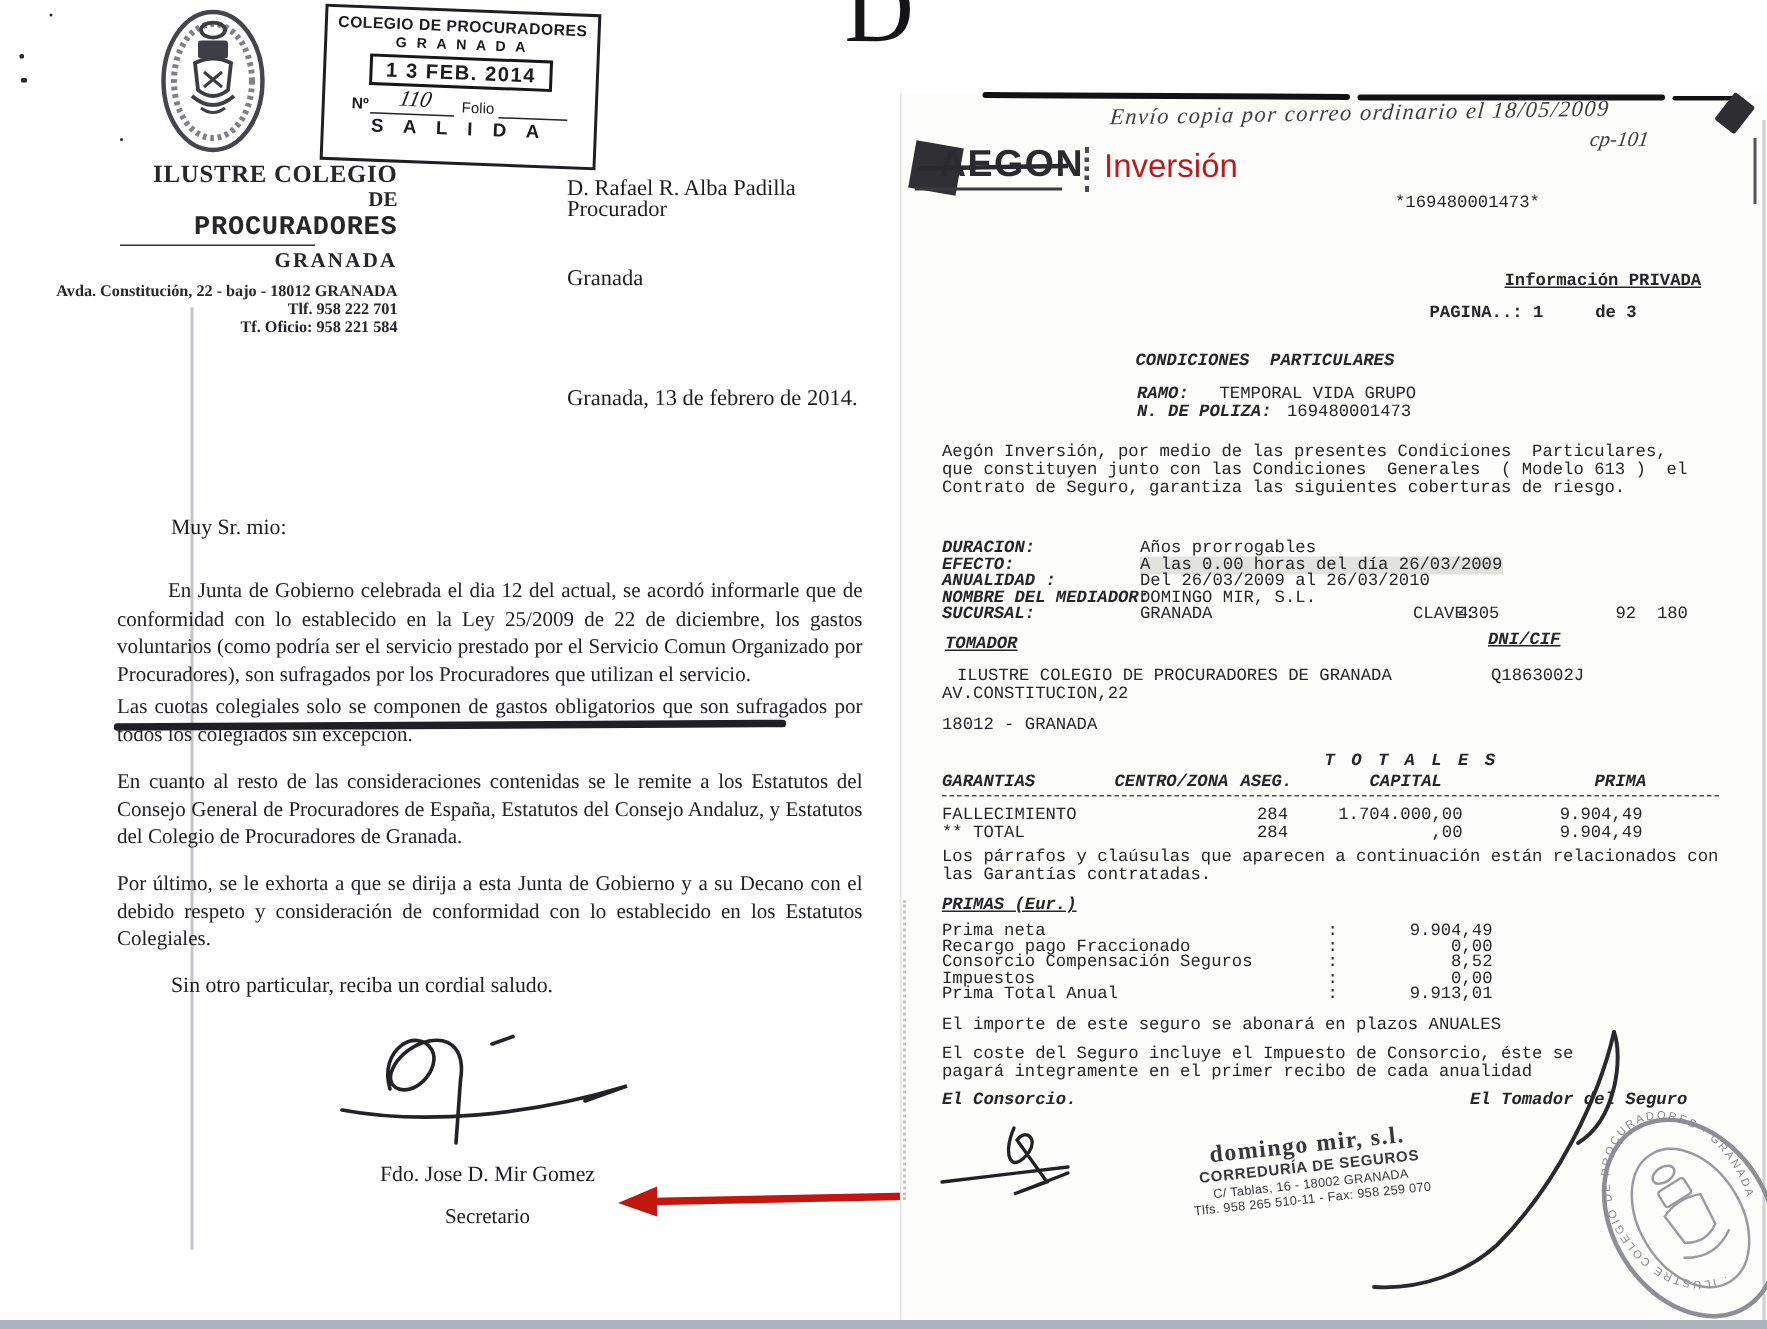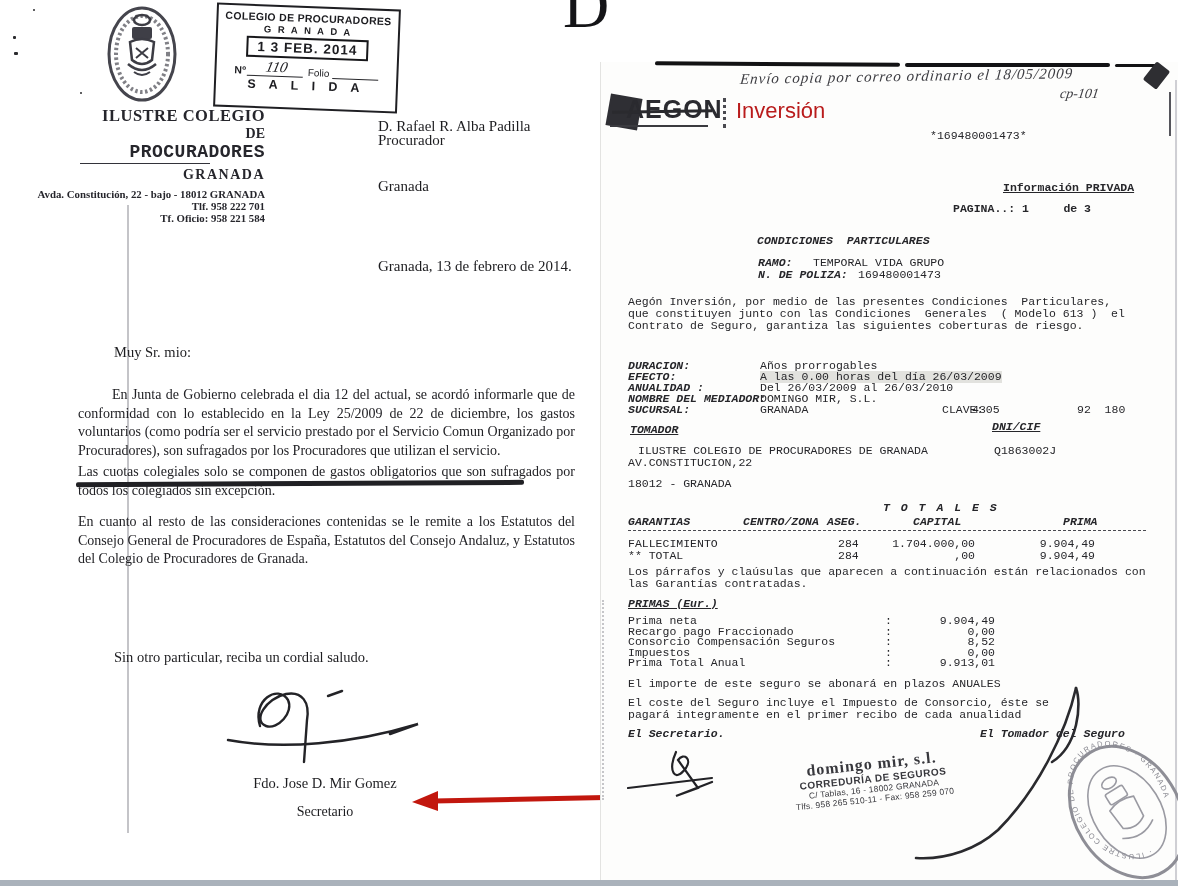--- a/index.html
+++ b/index.html
@@ -89,20 +89,21 @@
   <div class="s" style="left:378px;top:132px;font-size:15px;">Procurador</div>
   <div class="s" style="left:378px;top:178px;font-size:15px;">Granada</div>
 
   <div class="s" style="left:378px;top:258px;font-size:15px;">Granada, 13 de febrero de 2014.</div>
 
   <div class="s" style="left:114px;top:344px;font-size:14.5px;">Muy Sr. mio:</div>
   <div class="s body-par indent" style="top:386px;">En Junta de Gobierno celebrada el dia 12 del actual, se acordó informarle que de conformidad con lo establecido en la Ley 25/2009 de 22 de diciembre, los gastos voluntarios (como podría ser el servicio prestado por el Servicio Comun Organizado por Procuradores), son sufragados por los Procuradores que utilizan el servicio.</div>
   <div class="s body-par" style="top:463px;">Las cuotas colegiales solo se componen de gastos obligatorios que son sufragados por todos los colegiados sin excepción.</div>
   <div class="abs" style="left:76px;top:481px;width:448px;height:4.5px;background:#202024;transform:rotate(-0.3deg);border-radius:2px;"></div>
   <div class="s body-par" style="top:513px;">En cuanto al resto de las consideraciones contenidas se le remite a los Estatutos del Consejo General de Procuradores de España, Estatutos del Consejo Andaluz, y Estatutos del Colegio de Procuradores de Granada.</div>
+  <div class="s body-par" style="top:581px;">Por último, se le exhorta a que se dirija a esta Junta de Gobierno y a su Decano con el debido respeto y consideración de conformidad con lo establecido en los Estatutos Colegiales.</div>
   <div class="s" style="left:114px;top:649px;font-size:14.5px;">Sin otro particular, reciba un cordial saludo.</div>
 
   <svg class="abs" style="left:222px;top:674px;" width="210" height="100" viewBox="0 0 210 100">
     <g fill="none" stroke="#232327" stroke-width="2.4" stroke-linecap="round">
       <path d="M38 52 C 30 26 56 10 66 26 C 72 38 56 56 44 52 C 30 47 44 24 64 20 C 80 17 88 28 85 46 L 82 88"></path>
       <path d="M6 66 C 60 76 130 70 196 50 L 168 60"></path>
       <path d="M106 22 l 14 -5"></path>
     </g>
   </svg>
   <div class="s" style="left:225px;top:775px;width:200px;text-align:center;font-size:14.5px;">Fdo. Jose D. Mir Gomez</div>
@@ -209,21 +210,21 @@
   <div class="m" style="left:285px;top:646.5px;">:</div>
   <div class="m right-val" style="left:315px;top:646.5px;width:80px;">0,00</div>
   <div class="m" style="left:28px;top:657px;">Prima Total Anual</div>
   <div class="m" style="left:285px;top:657px;">:</div>
   <div class="m right-val" style="left:315px;top:657px;width:80px;">9.913,01</div>
 
   <div class="m" style="left:28px;top:678px;">El importe de este seguro se abonará en plazos ANUALES</div>
   <div class="m" style="left:28px;top:697px;">El coste del Seguro incluye el Impuesto de Consorcio, éste se
 pagará integramente en el primer recibo de cada anualidad</div>
 
-  <div class="m mb mi" style="left:28px;top:728px;">El Secretario.</div>
+  <div class="m mb mi" style="left:28px;top:728px;">El Consorcio.</div>
   <div class="m mb mi" style="left:380px;top:728px;">El Tomador del Seguro</div>
 
   <svg class="abs" style="left:24px;top:744px;" width="100" height="60" viewBox="0 0 100 60">
     <g fill="none" stroke="#222226" stroke-width="2.2" stroke-linecap="round">
       <path d="M52 8 C 44 26 50 40 62 24 C 68 15 60 8 54 16 L 74 44 L 52 52 L 88 38"></path>
       <path d="M4 44 L 88 34"></path>
     </g>
   </svg>
 
   <div class="broker">

